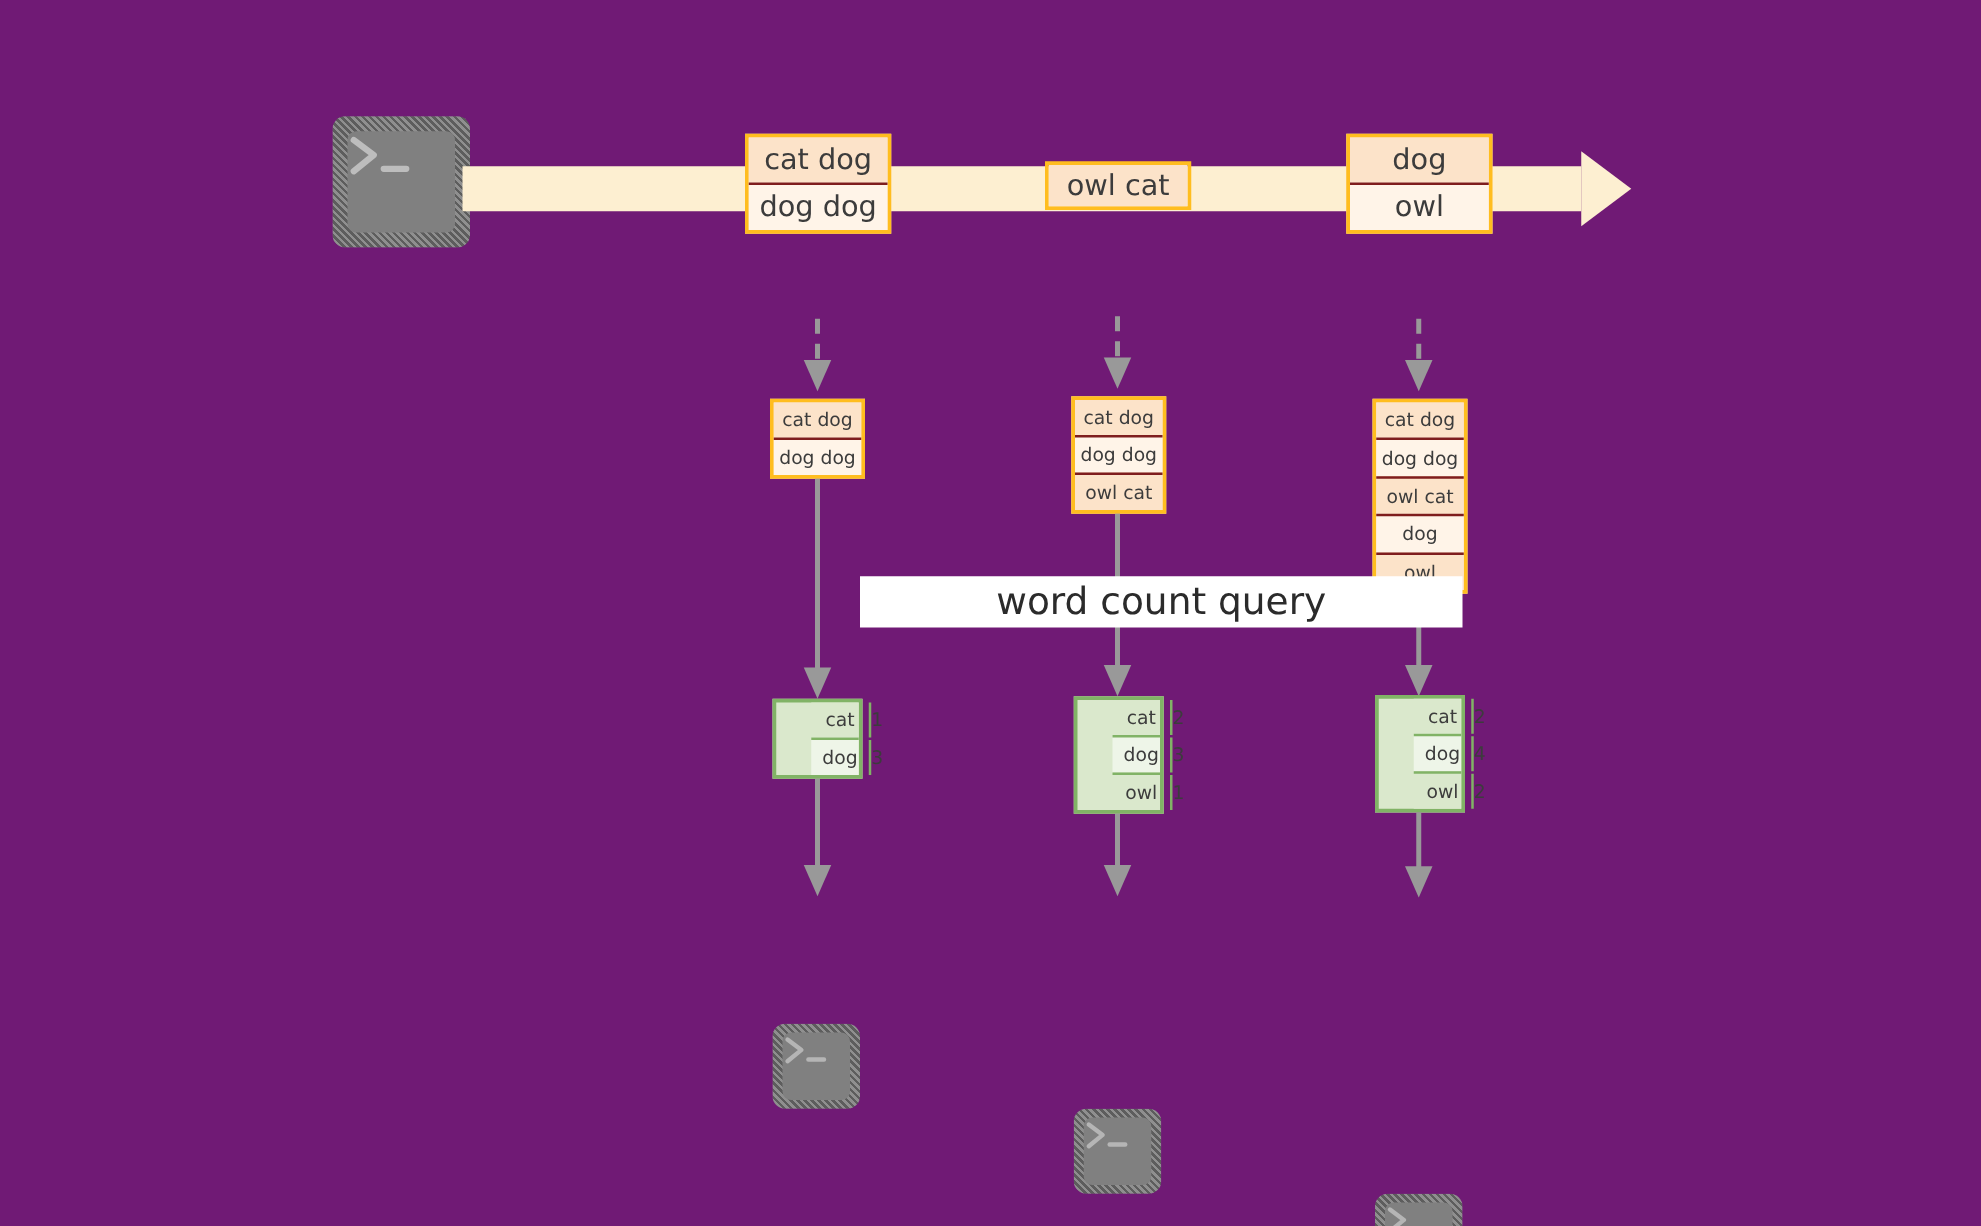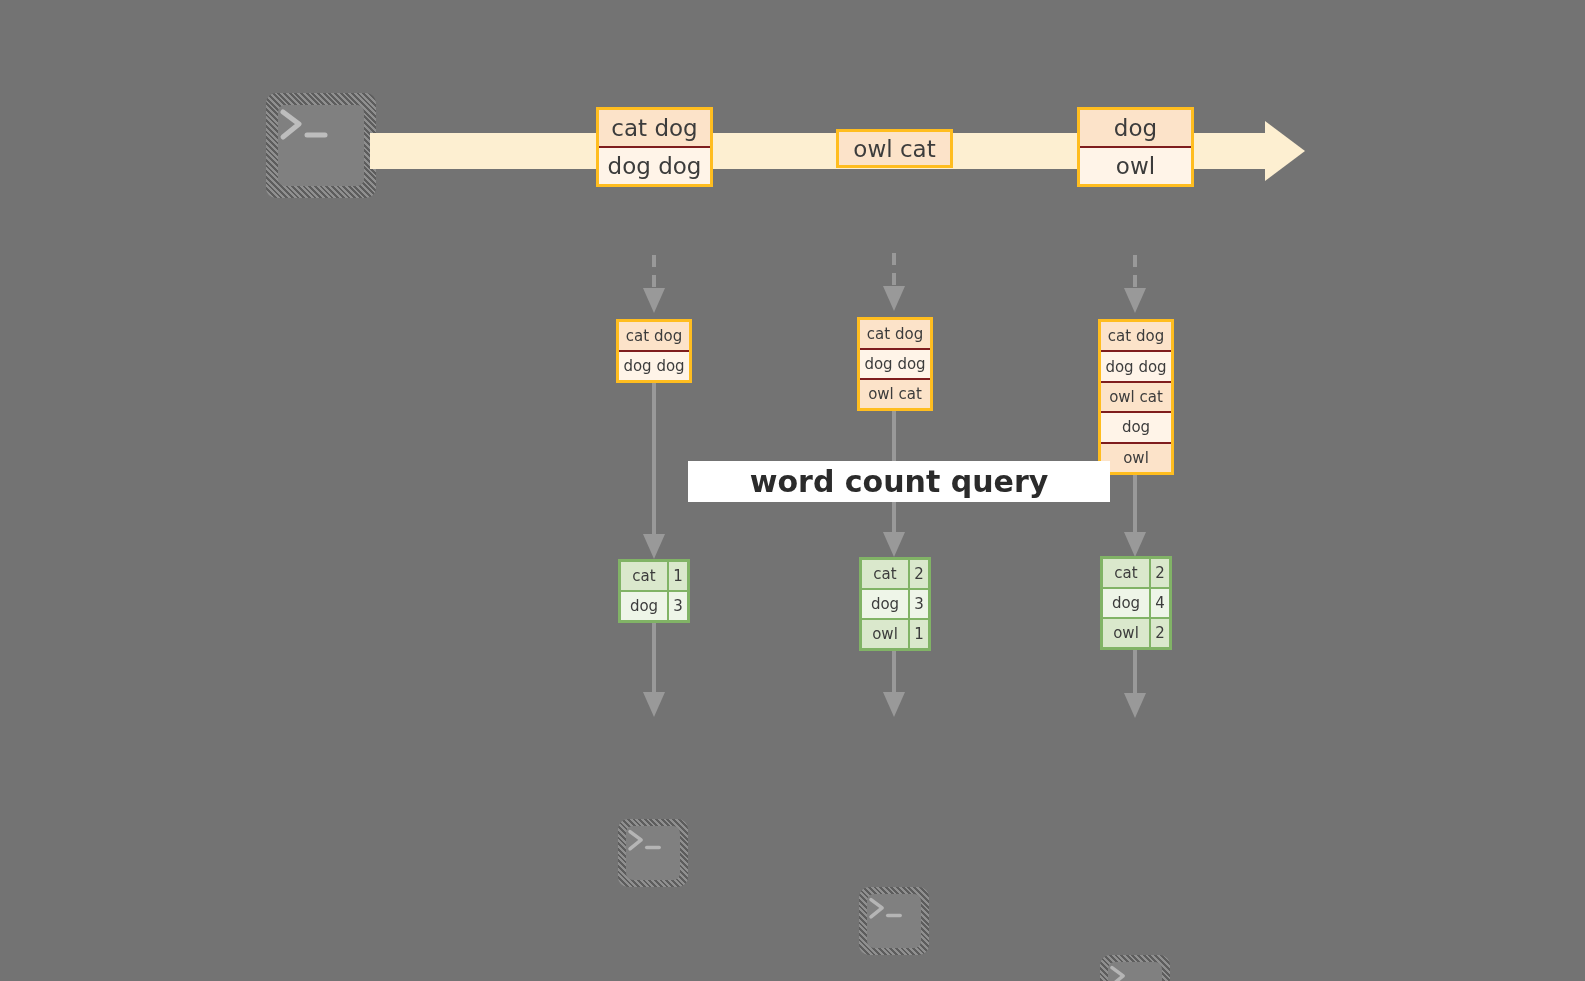--- a/index.html
+++ b/index.html
@@ -8,21 +8,21 @@
     padding: 0;
     background: #000000;
   }
   body {
     font-family: "DejaVu Sans", "Liberation Sans", sans-serif;
   }
   #stage {
     position: relative;
     width: 1585px;
     height: 981px;
-    background: #737373;
+    background: #701a75;
     overflow: hidden;
     text-align: center;
   }
   .abs { position: absolute; }
 
   
   .stream-band {
     background: #FDEFD1;
   }
   .stream-head {
@@ -80,20 +80,21 @@
   
   .rec.small .cell { font-size: 15px; }
 
   
   .tbl {
     box-sizing: border-box;
     border: 3px solid #81B366;
     display: flex;
     flex-direction: column;
     background: #DAE8CC;
+    padding-left: 28px;
   }
   .tbl .row {
     box-sizing: border-box;
     flex: 1 1 auto;
     display: flex;
   }
   .tbl .row + .row { border-top: 2px solid #81B366; }
   .tbl .row.dark  { background: #DAE8CC; }
   .tbl .row.light { background: #EEF5E8; }
   .tbl .k, .tbl .v {
@@ -273,17 +274,17 @@
   </svg>
 
   <div class="abs terminal" style="left:1100px; top:714px; width:70px; height:68px;">
     <div class="face"></div>
     <svg width="44" height="32" viewBox="0 0 62 46">
       <path d="M8 8 L24 20 L8 33" fill="none" stroke="#b5b5b5" stroke-width="5" stroke-linecap="round" stroke-linejoin="round"></path>
       <path d="M32 31 L50 31" fill="none" stroke="#b5b5b5" stroke-width="5" stroke-linecap="round"></path>
     </svg>
   </div>
 
-  <div class="abs label-band" style="left:688px; top:461px; width:422px; height:41px;font-weight:bold;">
+  <div class="abs label-band" style="left:688px; top:461px; width:482px; height:41px;">
     <span>word count query</span>
   </div>
 
 </div>
 
 </body></html>

